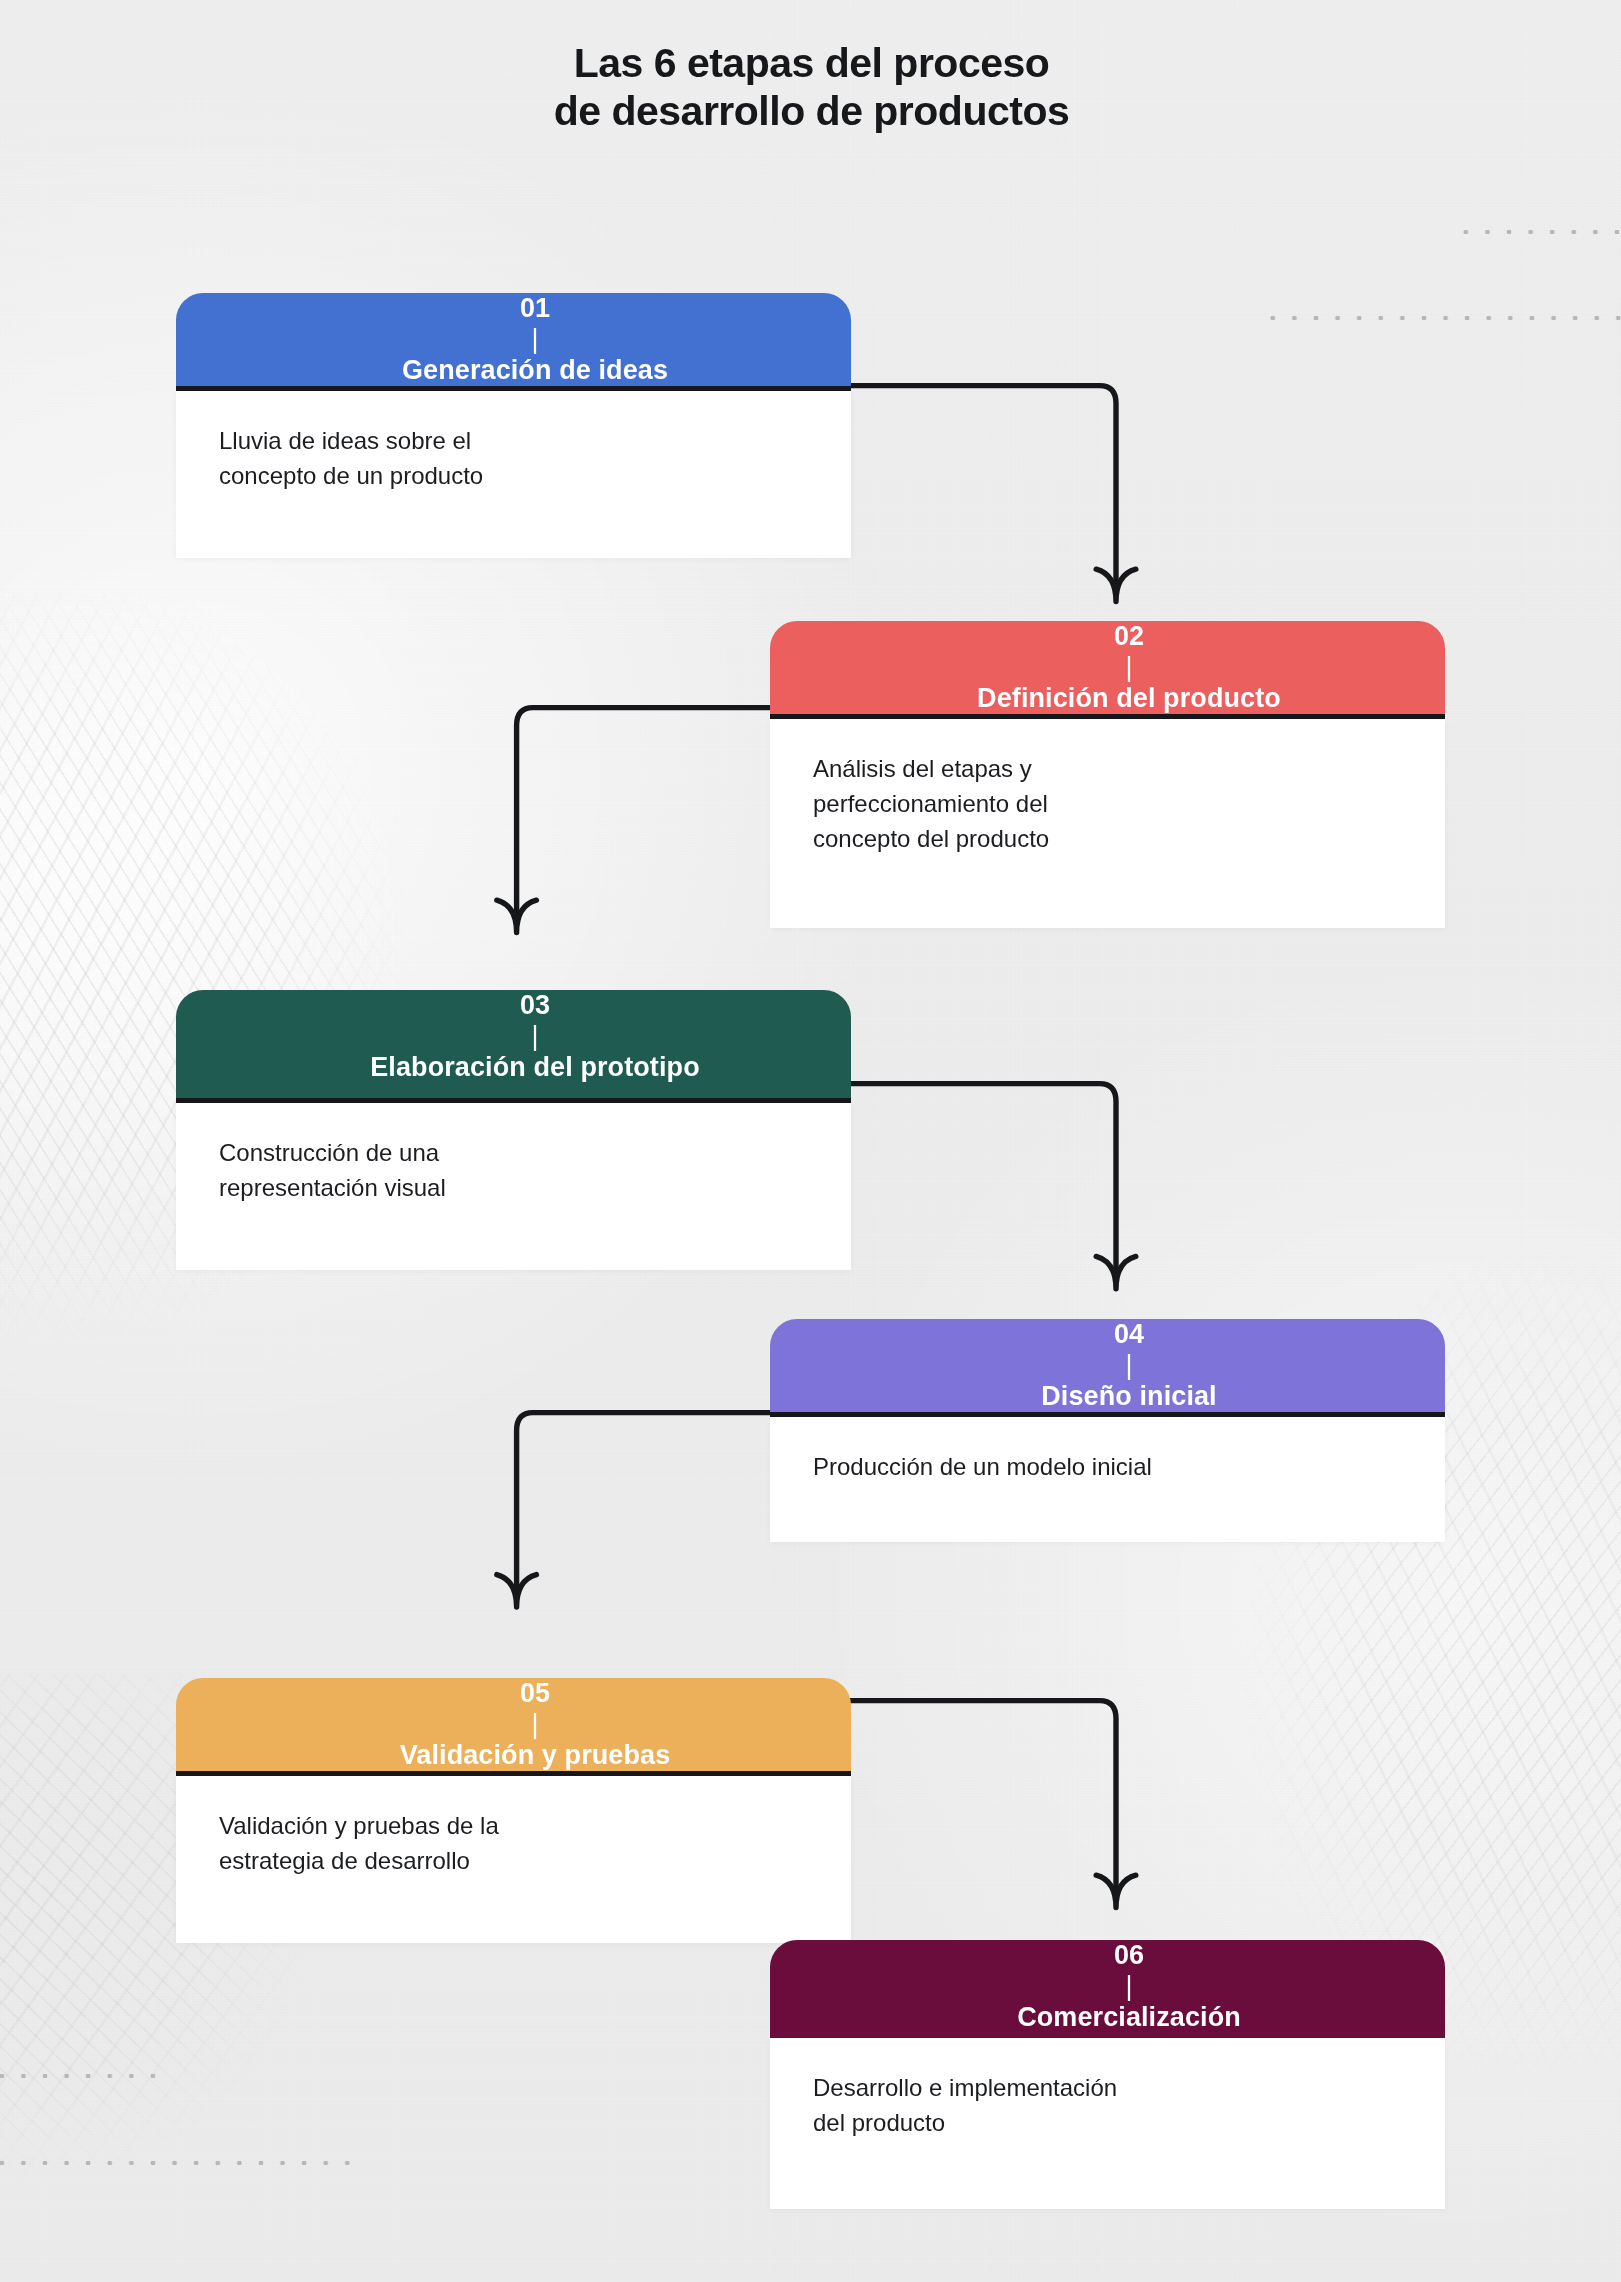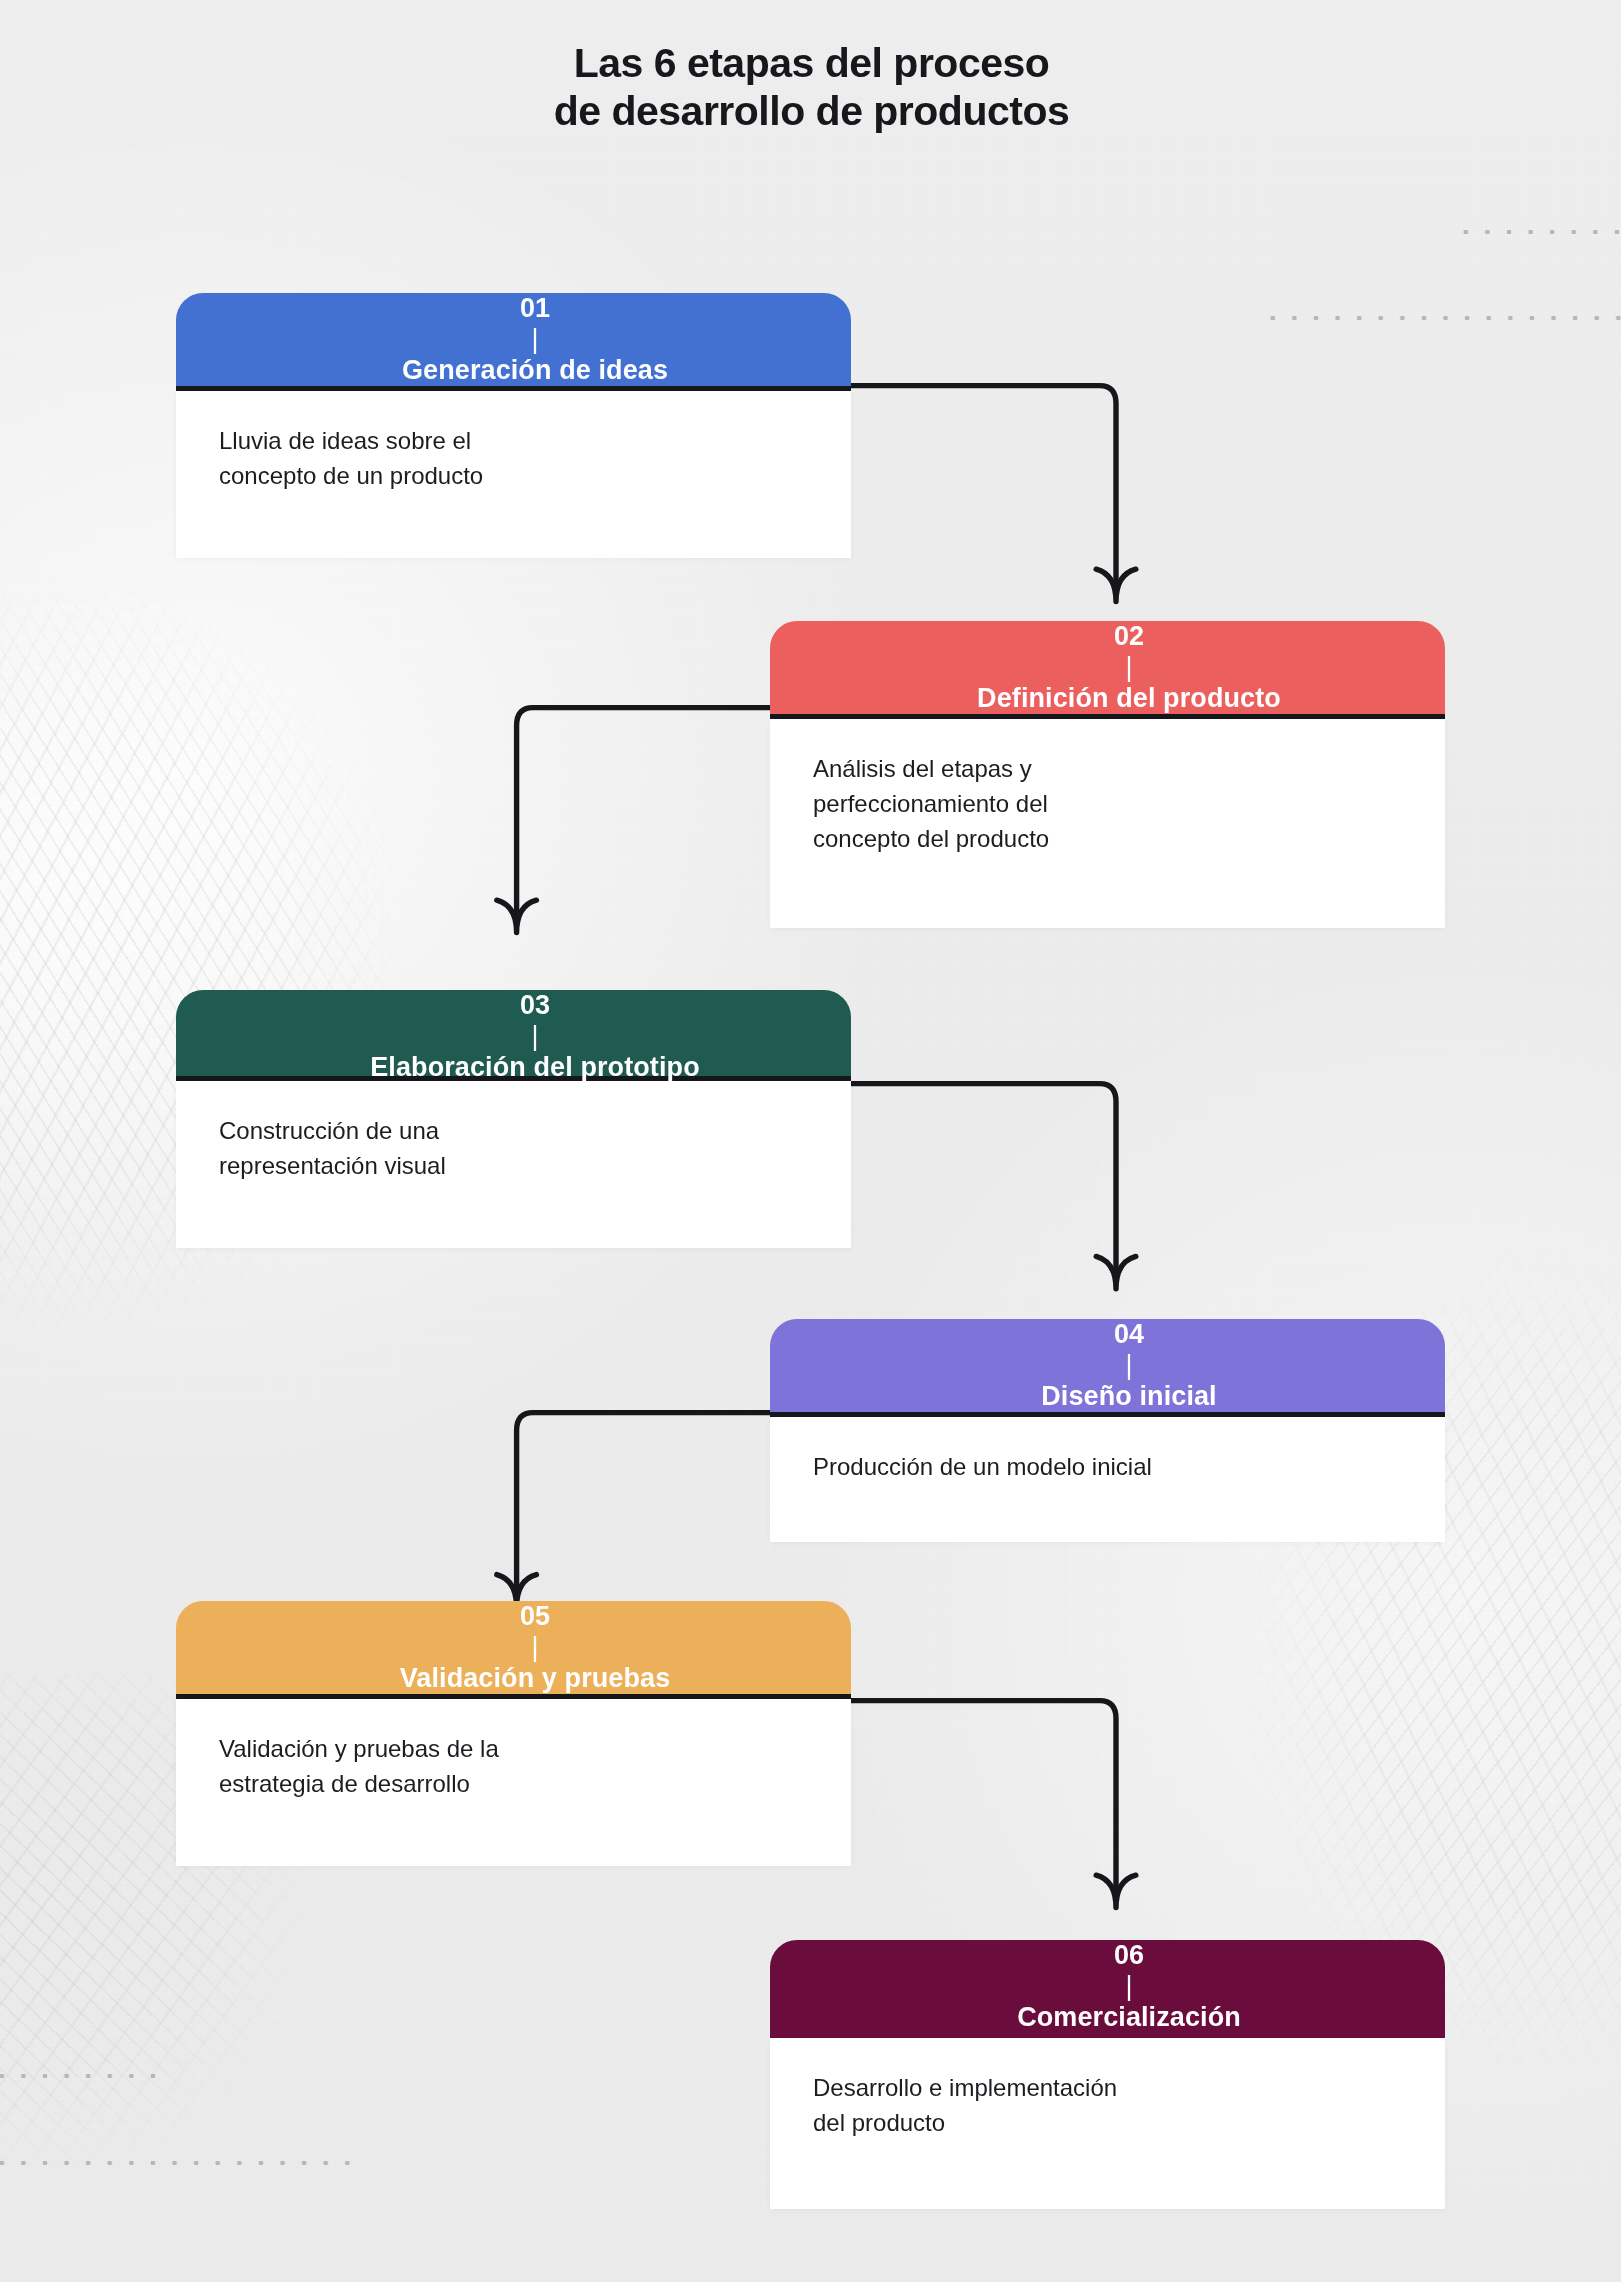--- a/index.html
+++ b/index.html
@@ -260,21 +260,21 @@
     </div>
     <div class="card-rule"></div>
     <div class="card-body" style="height:209px;">
       <p>Análisis del etapas y</p>
       <p>perfeccionamiento del</p>
       <p>concepto del producto</p>
     </div>
   </div>
 
   <div class="card card--left" style="top:990px;">
-    <div class="card-head" style="height:86px; background:#1f5b50;">
+    <div class="card-head" style="height:108px; background:#1f5b50;">
       <span class="num">03</span>
       <span class="sep">|</span>
       <span class="ttl">Elaboración del prototipo</span>
     </div>
     <div class="card-rule"></div>
     <div class="card-body" style="height:167px;">
       <p>Construcción de una</p>
       <p>representación visual</p>
     </div>
   </div>
@@ -284,21 +284,21 @@
       <span class="num">04</span>
       <span class="sep">|</span>
       <span class="ttl">Diseño inicial</span>
     </div>
     <div class="card-rule"></div>
     <div class="card-body" style="height:125px;">
       <p>Producción de un modelo inicial</p>
     </div>
   </div>
 
-  <div class="card card--left" style="top:1601px;border-radius:10px;">
+  <div class="card card--left" style="top:1678px;border-radius:10px;">
     <div class="card-head" style="height:93px; background:#edb05a;">
       <span class="num">05</span>
       <span class="sep">|</span>
       <span class="ttl">Validación y pruebas</span>
     </div>
     <div class="card-rule"></div>
     <div class="card-body" style="height:167px;">
       <p>Validación y pruebas de la</p>
       <p>estrategia de desarrollo</p>
     </div>

